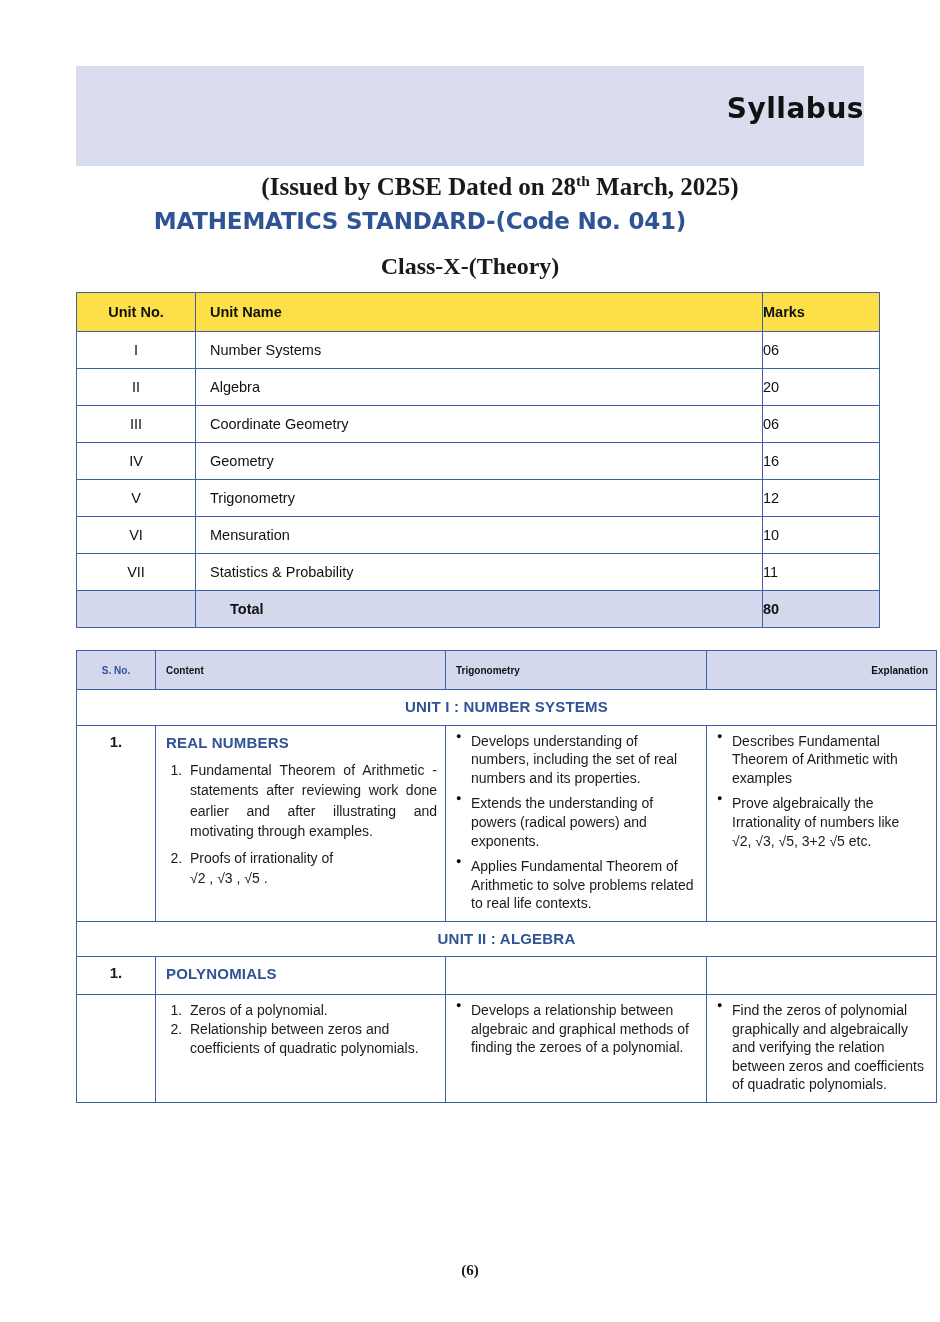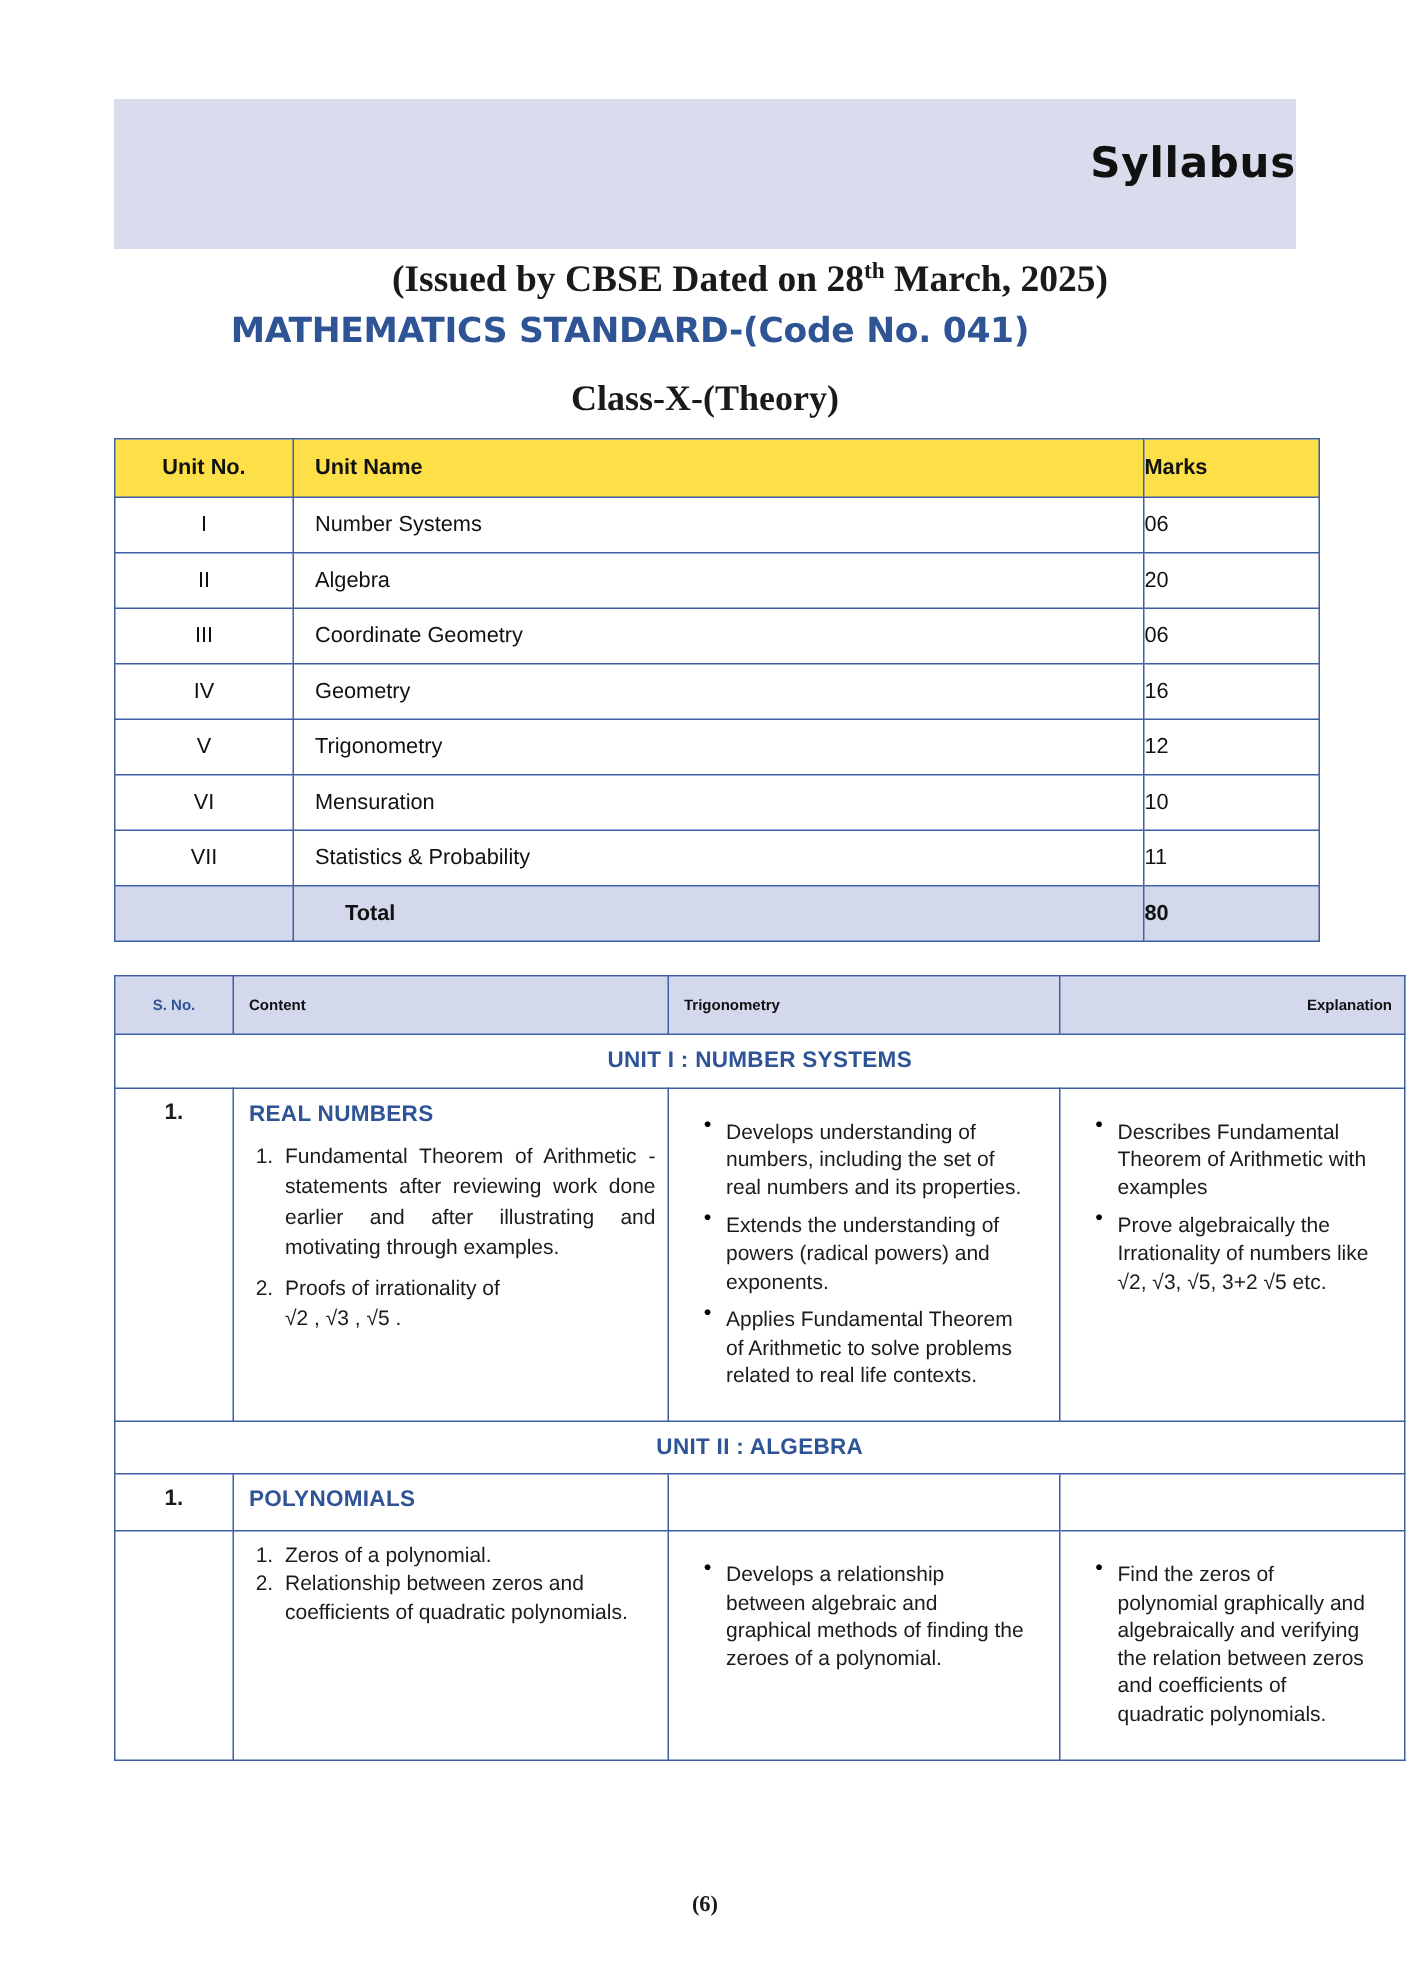--- a/index.html
+++ b/index.html
@@ -190,21 +190,21 @@
   ol.num-list.justify > li {
     text-align: justify;
     line-height: 1.45;
   }
   ol.num-list.tight > li {
     margin-bottom: 1px;
     line-height: 1.32;
   }
 
   ul.dot-list {
-    margin: 13px;
+    margin: 0;
     padding-left: 17px;
     list-style: none;
   }
   ul.dot-list > li {
     position: relative;
     margin-bottom: 7px;
     line-height: 1.33;
   }
   ul.dot-list > li:before {
     content: "\25CF";

